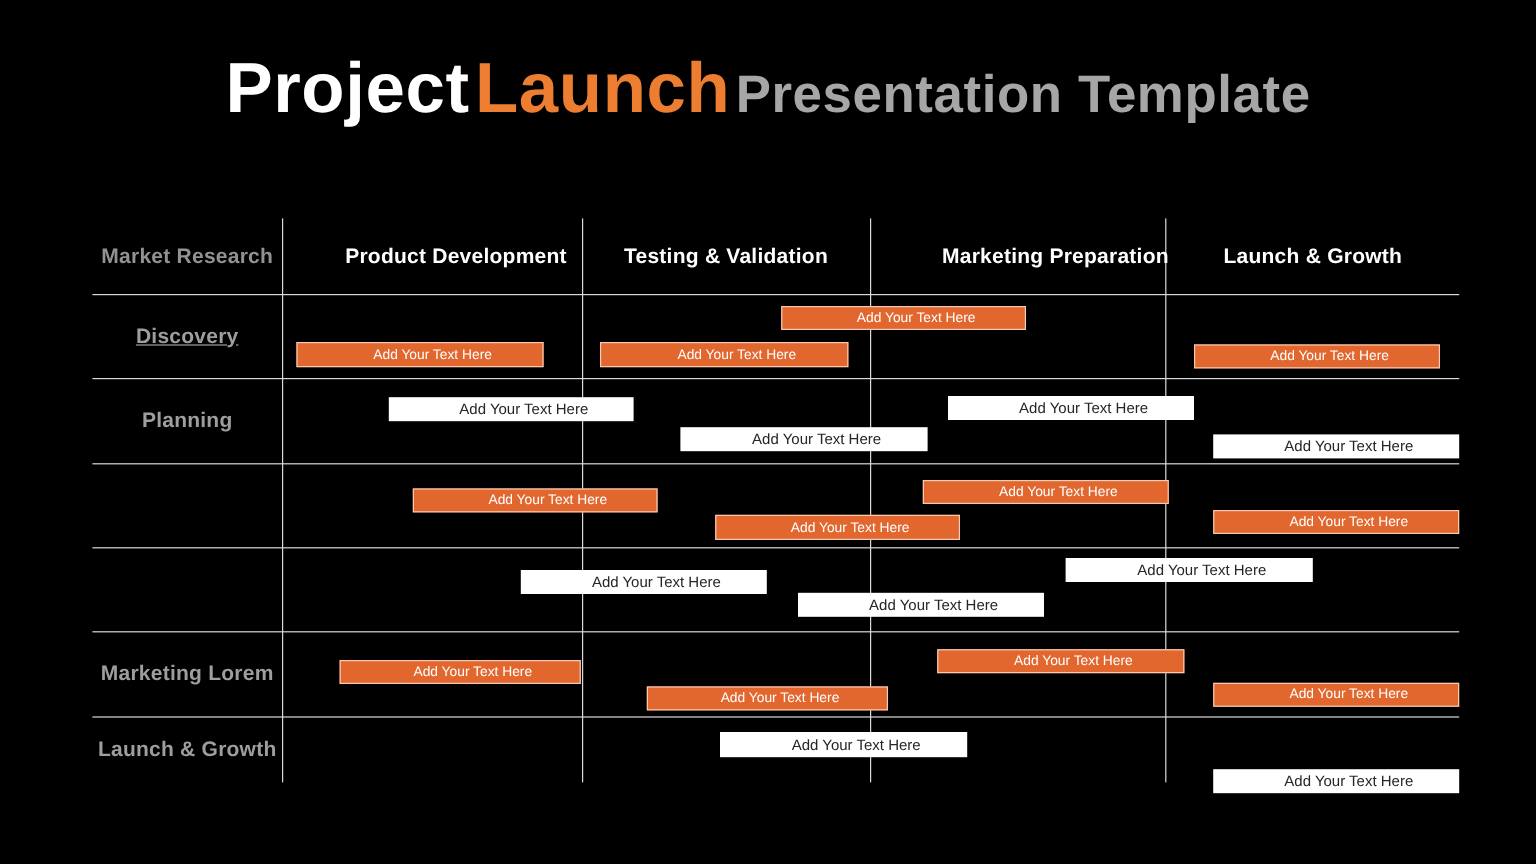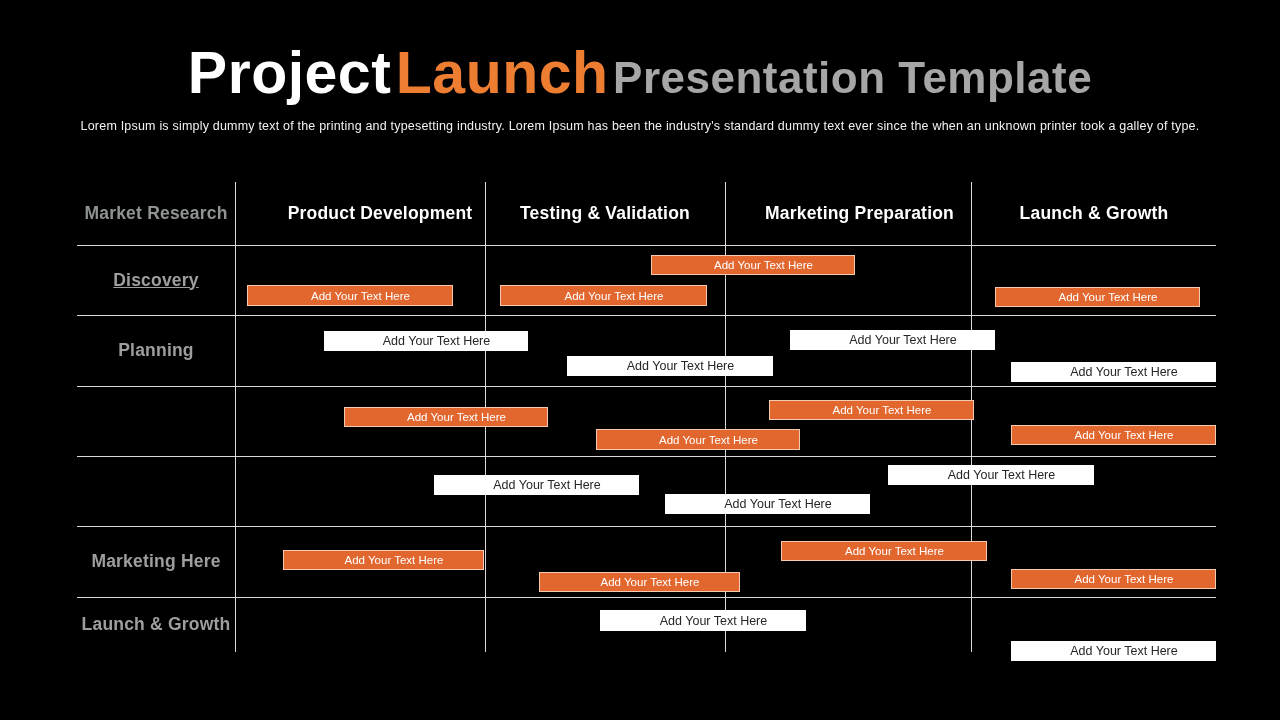--- a/index.html
+++ b/index.html
@@ -83,41 +83,40 @@
     font-size: 12.5px;
   }
 </style>
 </head>
 <body>
 
 <div class="slide">
 
   <div class="title-wrap"><span class="t-bold">Project</span> <span class="t-bold t-orange">Launch</span> <span class="t-light">Presentation Template</span></div>
 
-  <div class="subtitle">Lorem Ipsum is simply dummy text of the printing and typesetting industry. Lorem Ipsum has been the industry's standard dummy text ever since the when an unknown printer took a galley of type.</div>
 
   <div class="roadmap">
       <div class="vline" style="left: 235px; top: 182px; height: 470px;"></div>
       <div class="vline" style="left: 485px; top: 182px; height: 470px;"></div>
       <div class="vline" style="left: 725px; top: 182px; height: 470px;"></div>
       <div class="vline" style="left: 971px; top: 182px; height: 470px;"></div>
       <div class="hline" style="top: 245px; left: 77px; width: 1139px;"></div>
       <div class="hline" style="top: 315px; left: 77px; width: 1139px;"></div>
       <div class="hline" style="top: 386px; left: 77px; width: 1139px;"></div>
       <div class="hline" style="top: 456px; left: 77px; width: 1139px;"></div>
       <div class="hline" style="top: 526px; left: 77px; width: 1139px;"></div>
       <div class="hline" style="top: 597px; left: 77px; width: 1139px;"></div>
       <div class="col-header muted" style="left: 77px; width: 158px; top: 182px; height: 63px;">Market Research</div>
       <div class="col-header" style="left: 235px; width: 250px; top: 182px; height: 63px; margin-left: 20px;">Product Development</div>
       <div class="col-header" style="left: 485px; width: 240px; top: 182px; height: 63px;">Testing &amp; Validation</div>
-      <div class="col-header" style="left: 736px; width: 247px; top: 182px; height: 63px;">Marketing Preparation</div>
+      <div class="col-header" style="left: 756px; width: 247px; top: 182px; height: 63px;">Marketing Preparation</div>
       <div class="col-header" style="left: 972px; width: 244px; top: 182px; height: 63px;">Launch &amp; Growth</div>
       <div class="row-label" style="left: 77px; width: 158px; top: 245px; height: 70px; text-decoration: underline;">Discovery</div>
       <div class="row-label" style="left: 77px; width: 158px; top: 315px; height: 71px;">Planning</div>
-      <div class="row-label" style="left: 77px; width: 158px; top: 526px; height: 71px;">Marketing Here</div>
+      <div class="row-label" style="left: 77px; width: 158px; top: 526px; height: 71px;">Marketing Lorem</div>
       <div class="row-label" style="left: 77px; width: 158px; top: 597px; height: 55px;">Launch &amp; Growth</div>
       <div class="bar orange" style="left: 651px; top: 255px; width: 204px; height: 20px;">Add Your Text Here</div>
       <div class="bar orange" style="left: 247px; top: 285px; width: 206px; height: 21px;">Add Your Text Here</div>
       <div class="bar orange" style="left: 500px; top: 285px; width: 207px; height: 21px;">Add Your Text Here</div>
       <div class="bar orange" style="left: 995px; top: 287px; width: 205px; height: 20px;">Add Your Text Here</div>
       <div class="bar white" style="left: 324px; top: 331px; width: 204px; height: 20px;">Add Your Text Here</div>
       <div class="bar white" style="left: 567px; top: 356px; width: 206px; height: 20px;">Add Your Text Here</div>
       <div class="bar white" style="left: 790px; top: 330px; width: 205px; height: 20px;">Add Your Text Here</div>
       <div class="bar white" style="left: 1011px; top: 362px; width: 205px; height: 20px;">Add Your Text Here</div>
       <div class="bar orange" style="left: 344px; top: 407px; width: 204px; height: 20px;">Add Your Text Here</div>

